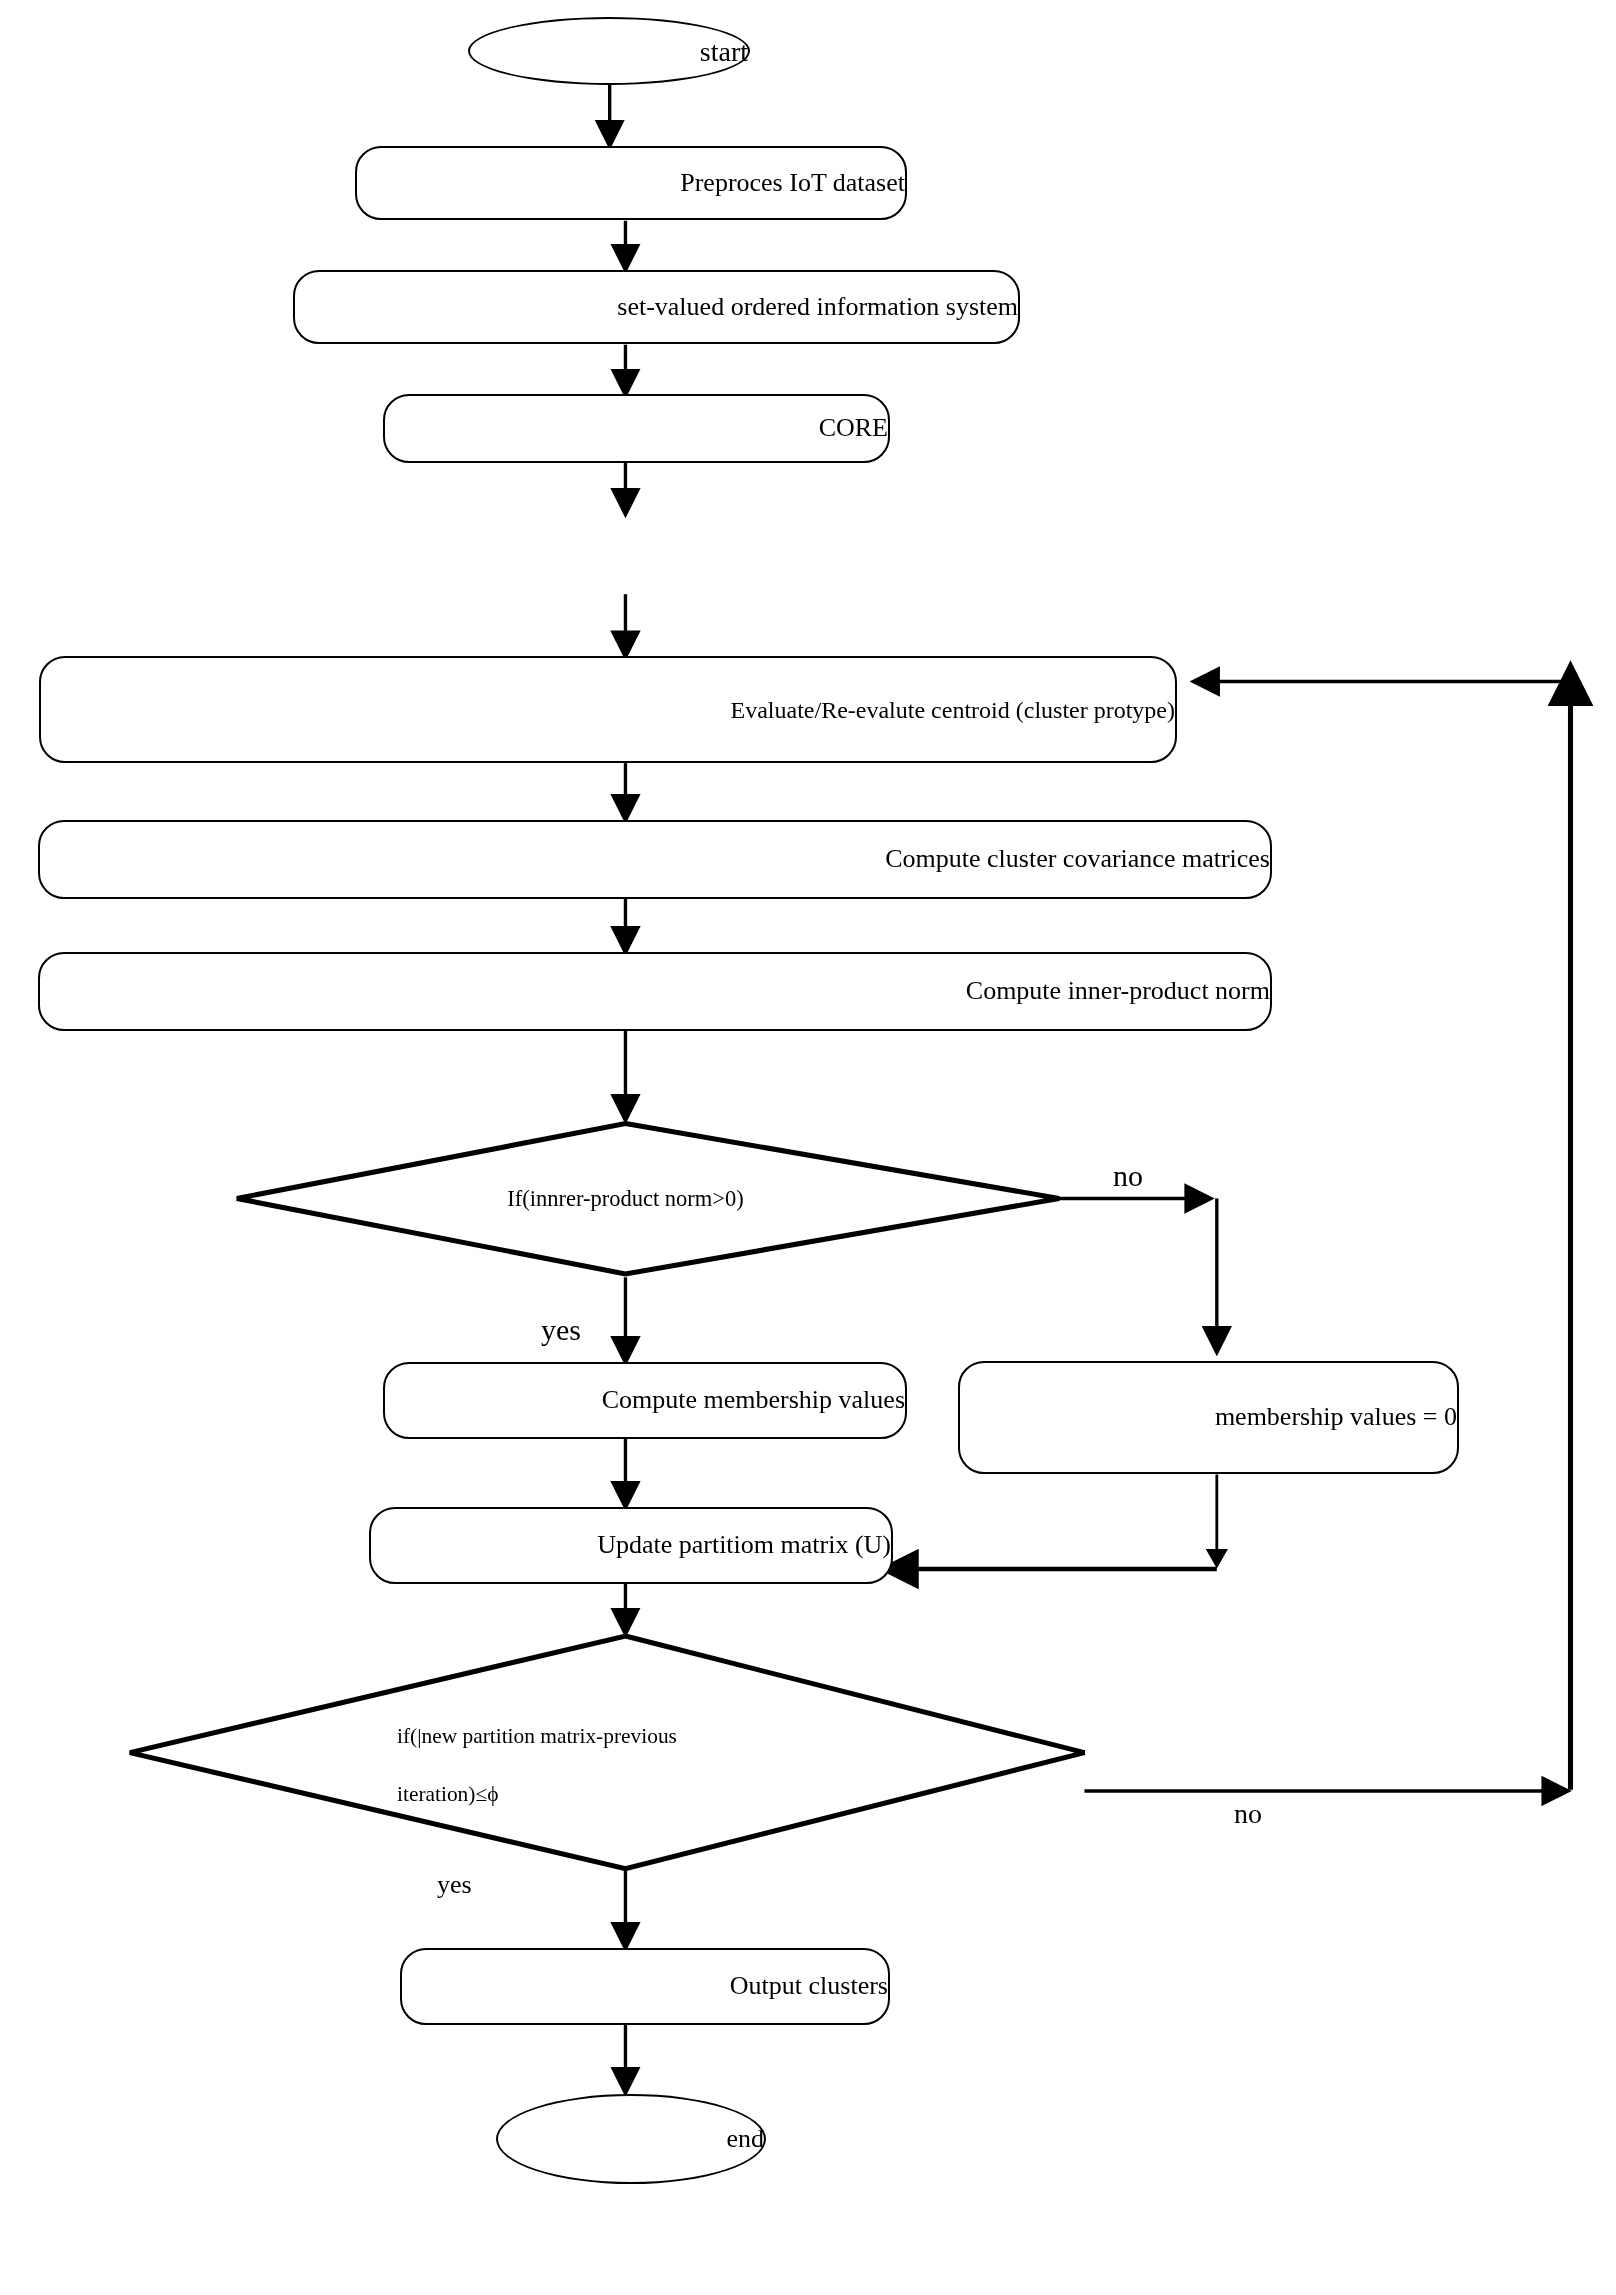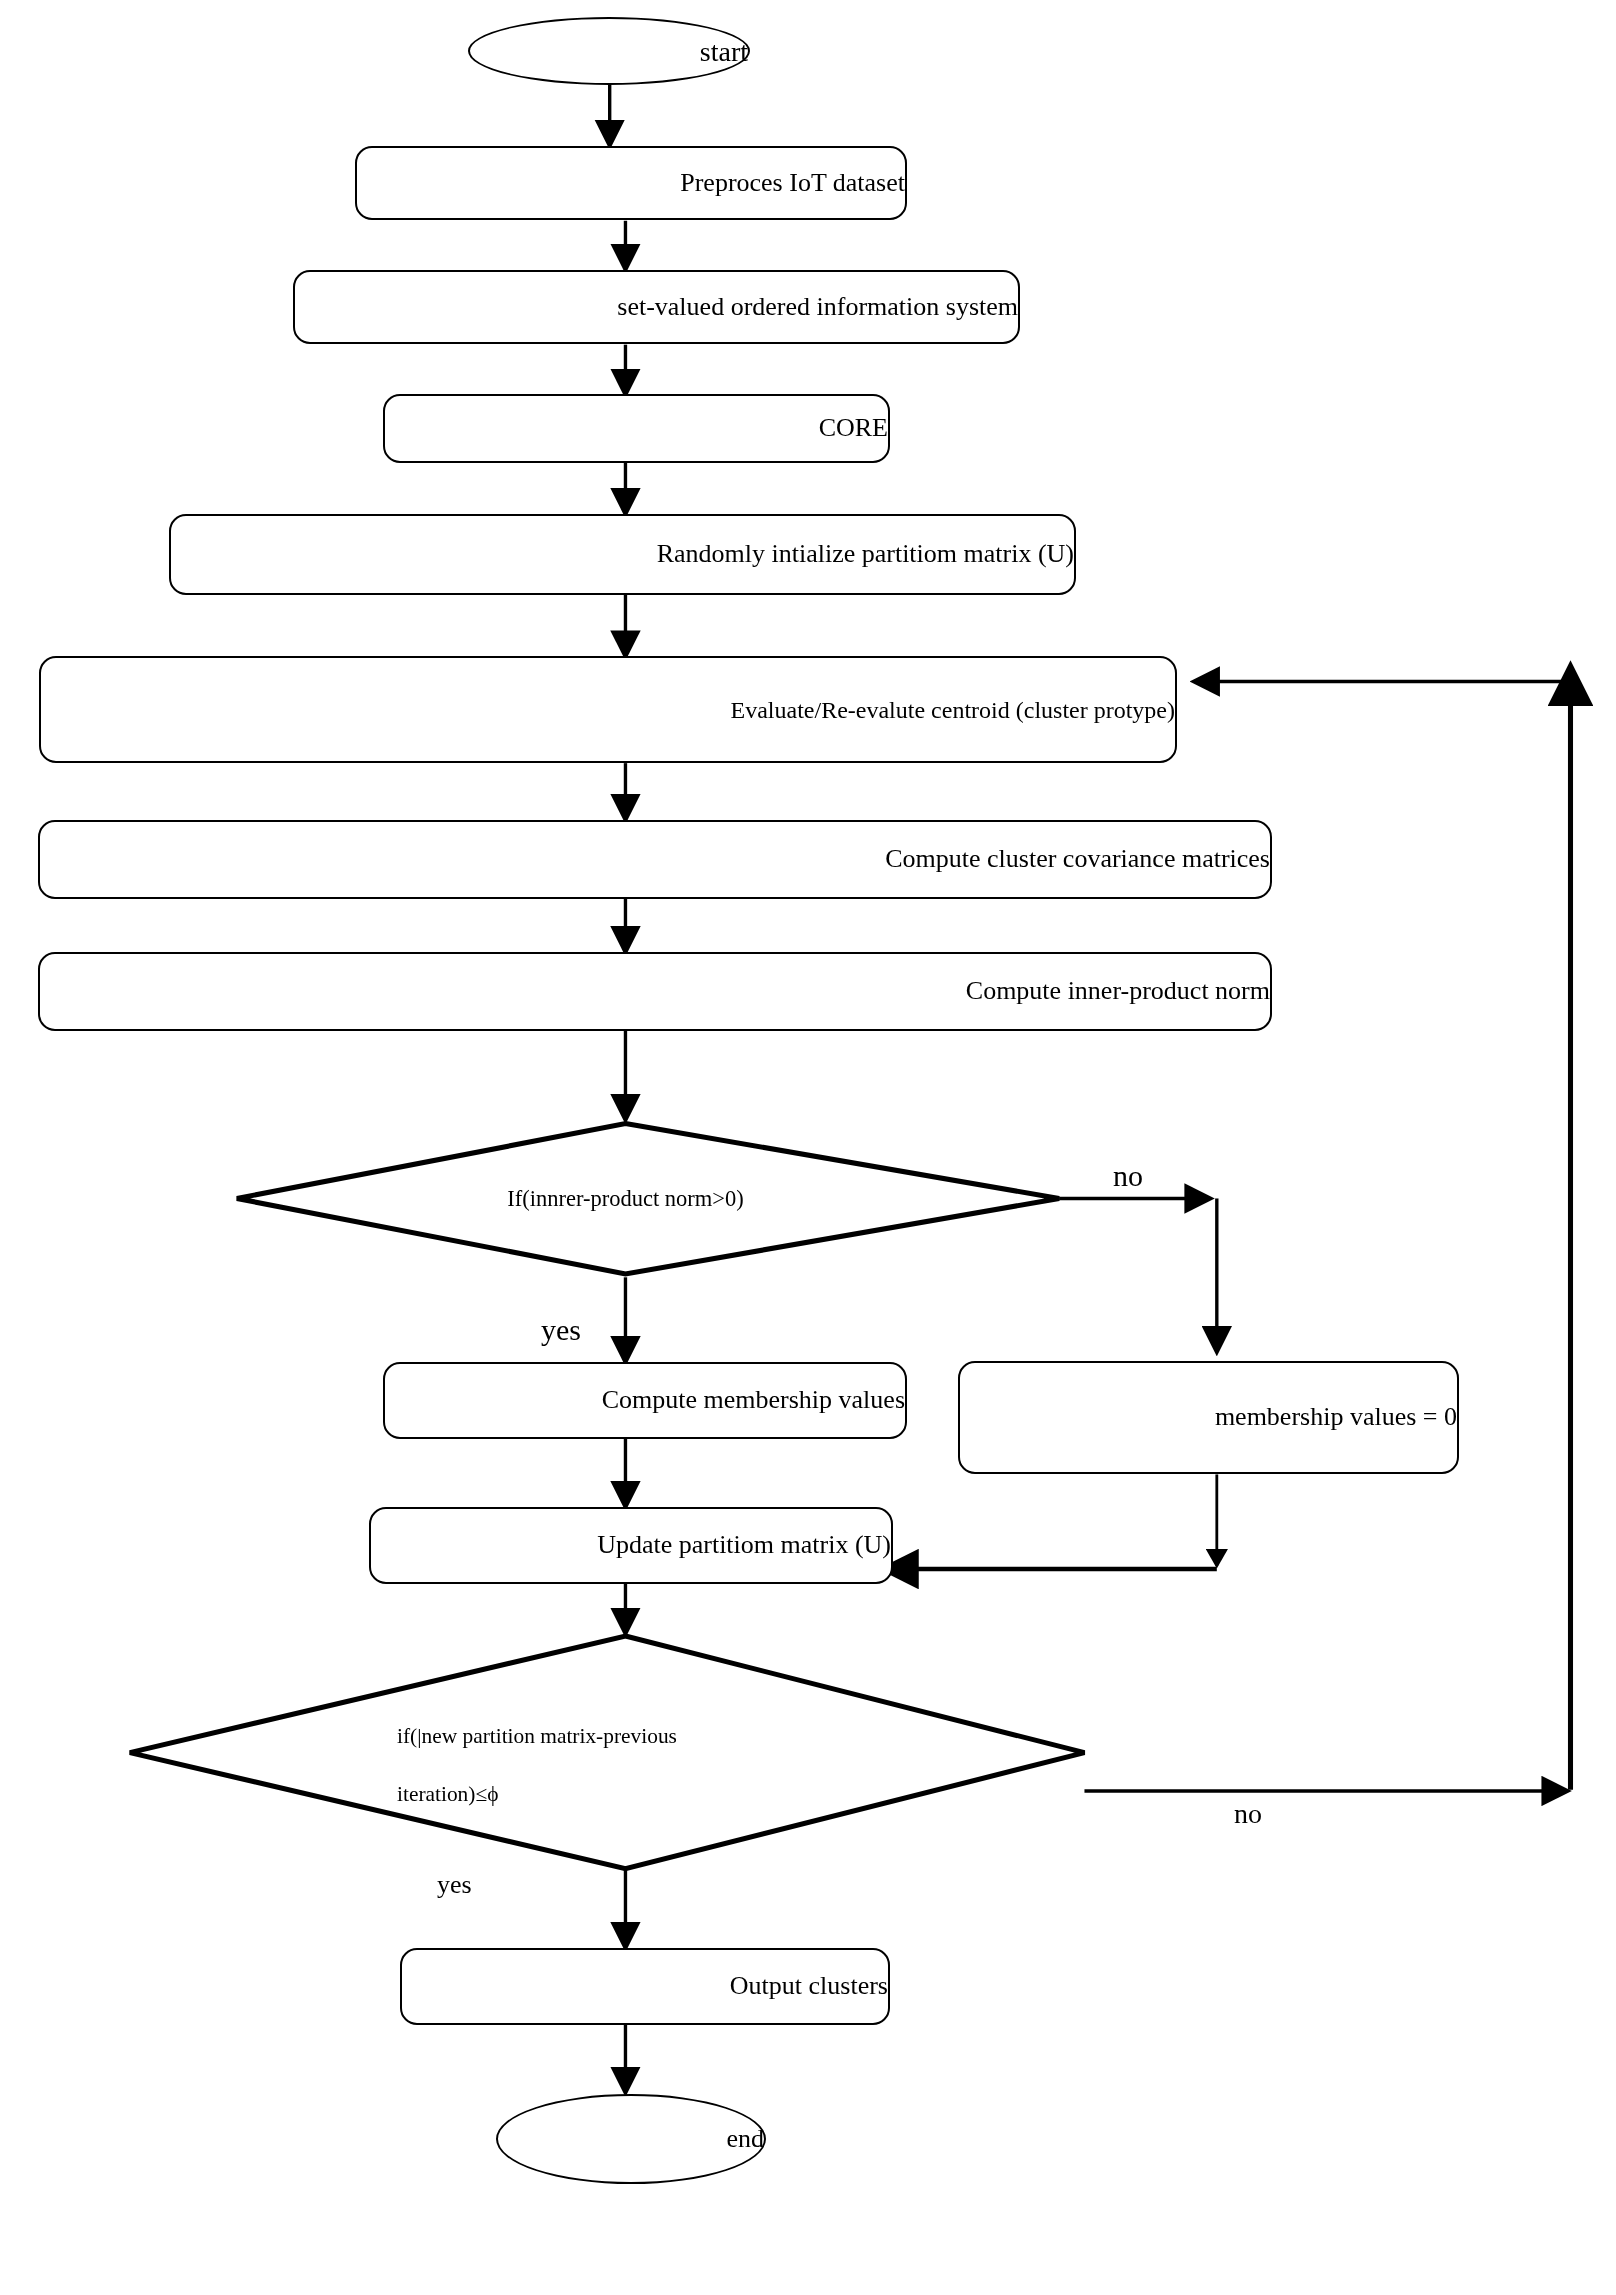--- a/index.html
+++ b/index.html
@@ -3,21 +3,21 @@
 <meta charset="utf-8">
 <title>Flowchart</title>
 <style>
   html,body{margin:0;padding:0;background:#ffffff;}
   body{font-family:"Liberation Serif","DejaVu Serif",serif;}
   #canvas{position:relative;width:1617px;height:2295px;background:#ffffff;overflow:hidden;}
   svg#wires{position:absolute;left:0;top:0;width:1617px;height:2295px;}
   .node{position:absolute;box-sizing:border-box;background:#ffffff;
         display:flex;align-items:center;justify-content:flex-end;text-align:center;
         color:#000;line-height:1.25;}
-  .proc{border:2.8px solid #000;border-radius:17px;}
+  .proc{border:2.8px solid #000;border-radius:26px;}
   .term{border:2.8px solid #000;border-radius:50%;}
   .dialabel{position:absolute;display:flex;align-items:center;justify-content:center;
             text-align:center;color:#000;pointer-events:none;}
   .edgelabel{position:absolute;color:#000000;white-space:nowrap;}
   .f46{font-size:26px;}
   .f42{font-size:24px;}
   .f40{font-size:22.5px;}
   .f38{font-size:21.4px;}
   .f54{font-size:30px;}
   .f50{font-size:28px;}
@@ -90,23 +90,20 @@
   </div>
 
   <div class="node proc f46" style="left:293px;top:270px;width:727px;height:74px;">
     <span>set-valued ordered information system</span>
   </div>
 
   <div class="node proc f46" style="left:383px;top:394px;width:507px;height:69px;">
     <span>CORE</span>
   </div>
 
-  <div class="node proc f46" style="left:169px;top:514px;width:907px;height:81px;">
-    <span>Randomly intialize partitiom matrix (U)</span>
-  </div>
 
   <div class="node proc f42" style="left:39px;top:656px;width:1138px;height:107px;">
     <span>Evaluate/Re-evalute centroid (cluster protype)</span>
   </div>
 
   <div class="node proc f46" style="left:38px;top:820px;width:1234px;height:79px;">
     <span>Compute cluster covariance matrices</span>
   </div>
 
   <div class="node proc f46" style="left:38px;top:952px;width:1234px;height:79px;">

